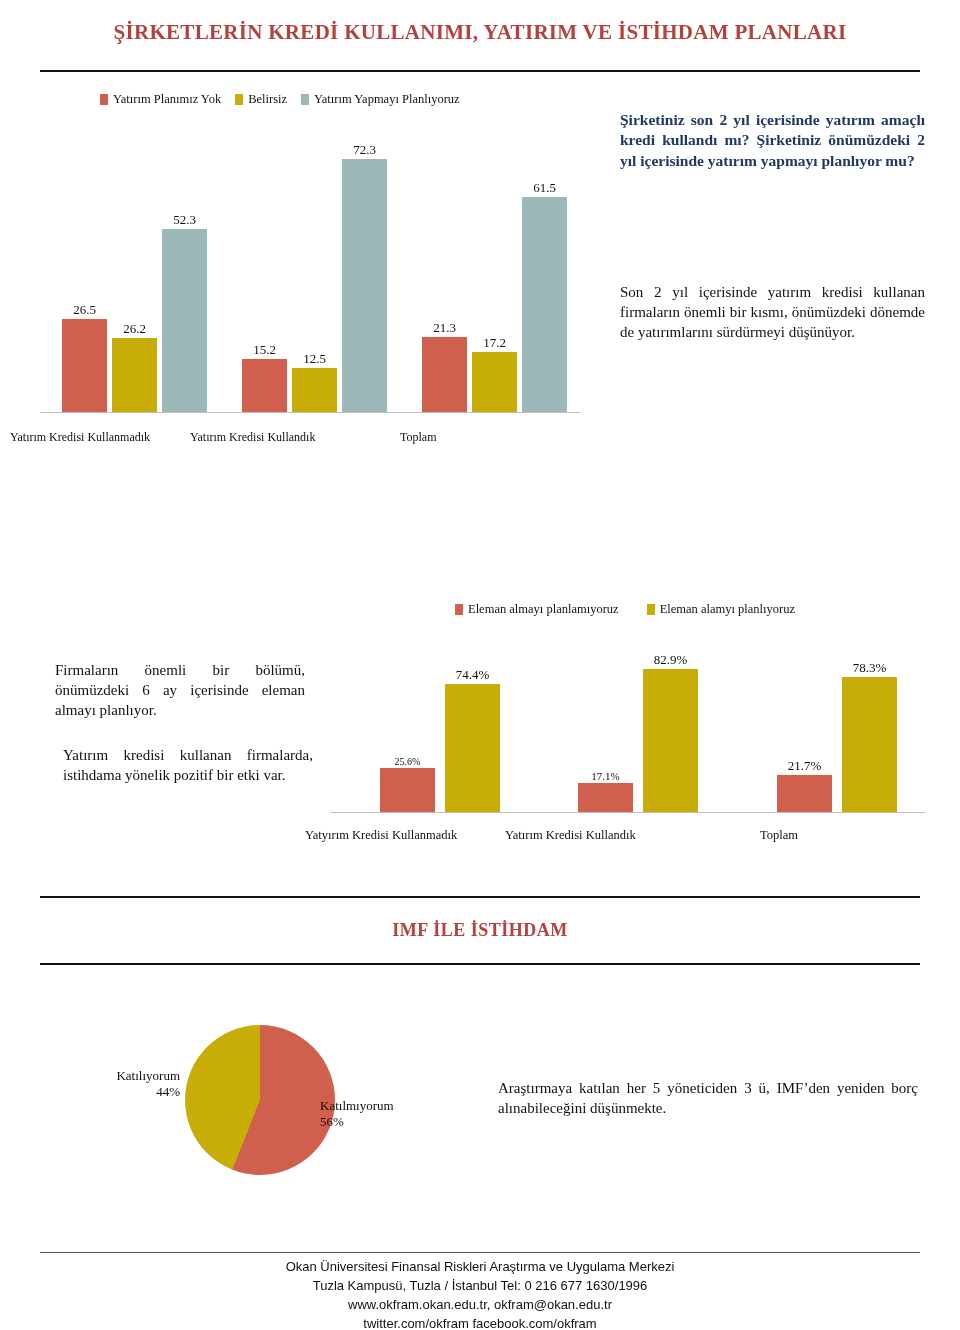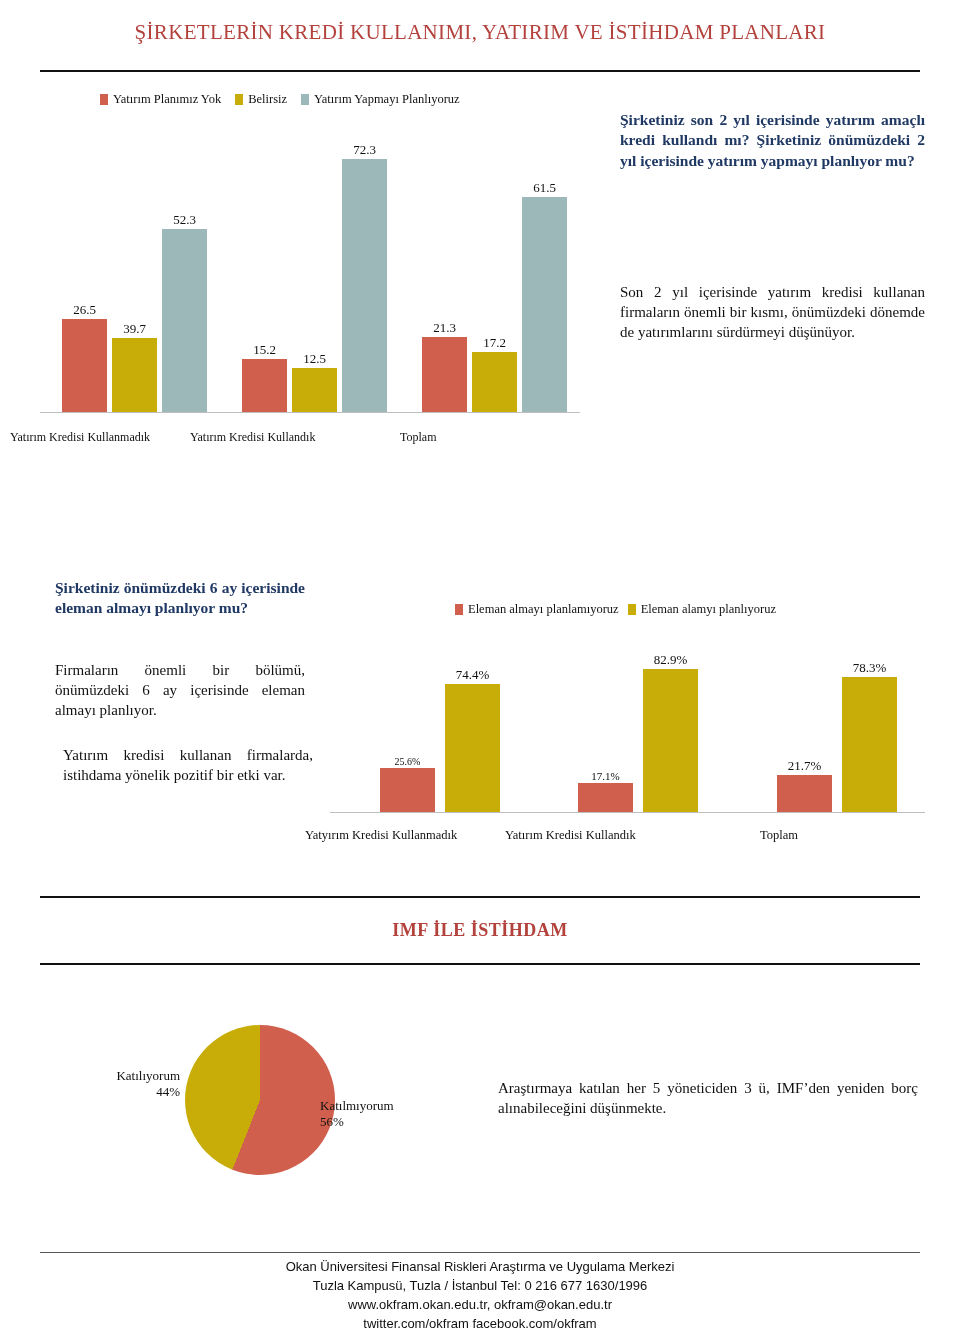--- a/index.html
+++ b/index.html
@@ -6,21 +6,21 @@
   body{
     width:960px;height:1330px;background:#ffffff;
     font-family:"Liberation Serif", serif;color:#000;
     position:relative;overflow:hidden;
   }
   .page{position:relative;width:960px;height:1330px;}
 
   
   .main-title{
     position:absolute;left:0;top:20px;width:960px;text-align:center;
-    font-family:"Liberation Serif", serif;font-weight:normal;font-size:21px;
+    font-family:"Liberation Serif", serif;font-weight:bold;font-size:21px;
     color:#B3413C;letter-spacing:.3px;
   }
   .rule{
     position:absolute;left:40px;width:880px;height:0;
     border-top:2px solid #111;
   }
   .rule-thin{
     position:absolute;left:40px;width:880px;height:0;
     border-top:1px solid #555;
   }
@@ -98,21 +98,21 @@
       <span class="swatch" style="background:#9CB8B8"></span>
       <span>Yatırım Yapmayı Planlıyoruz</span>
     </div>
   </div>
 
   <div class="plot" id="chart1" style="left:40px;top:130px;width:540px;height:283px;">
     <div class="axisline"></div>
   <div class="bar" style="left: 22px; width: 45px; height: 93px; background: rgb(208, 96, 77);"></div>
       <div class="bar-label" style="left: 10px; width: 69px; bottom: 95px; font-size: 13px;">26.5</div>
       <div class="bar" style="left: 72px; width: 45px; height: 74px; background: rgb(200, 173, 8);"></div>
-      <div class="bar-label" style="left: 60px; width: 69px; bottom: 76px; font-size: 13px;">39.7</div>
+      <div class="bar-label" style="left: 60px; width: 69px; bottom: 76px; font-size: 13px;">26.2</div>
       <div class="bar" style="left: 122px; width: 45px; height: 183px; background: rgb(156, 184, 184);"></div>
       <div class="bar-label" style="left: 110px; width: 69px; bottom: 185px; font-size: 13px;">52.3</div>
       <div class="bar" style="left: 202px; width: 45px; height: 53px; background: rgb(208, 96, 77);"></div>
       <div class="bar-label" style="left: 190px; width: 69px; bottom: 55px; font-size: 13px;">15.2</div>
       <div class="bar" style="left: 252px; width: 45px; height: 44px; background: rgb(200, 173, 8);"></div>
       <div class="bar-label" style="left: 240px; width: 69px; bottom: 46px; font-size: 13px;">12.5</div>
       <div class="bar" style="left: 302px; width: 45px; height: 253px; background: rgb(156, 184, 184);"></div>
       <div class="bar-label" style="left: 290px; width: 69px; bottom: 255px; font-size: 13px;">72.3</div>
       <div class="bar" style="left: 382px; width: 45px; height: 75px; background: rgb(208, 96, 77);"></div>
       <div class="bar-label" style="left: 370px; width: 69px; bottom: 77px; font-size: 13px;">21.3</div>
@@ -124,25 +124,24 @@
 
   <div class="cat-label" style="left:10px;top:430px;width:230px;">Yatırım Kredisi Kullanmadık</div>
   <div class="cat-label" style="left:190px;top:430px;width:230px;">Yatırım Kredisi Kullandık</div>
   <div class="cat-label" style="left:400px;top:430px;width:180px;">Toplam</div>
 
   <div class="q-text" style="left:620px;top:110px;width:305px;">Şirketiniz son 2 yıl içerisinde yatırım amaçlı kredi kullandı mı? Şirketiniz önümüzdeki 2 yıl içerisinde yatırım yapmayı planlıyor mu?</div>
 
   <div class="b-text" style="left:620px;top:282px;width:305px;">Son 2 yıl içerisinde yatırım kredisi kullanan firmaların önemli bir kısmı, önümüzdeki dönemde de yatırımlarını sürdürmeyi düşünüyor.</div>
 
 
-  <div class="q-text" style="left:55px;top:578px;width:250px;">Şirketiniz önümüzdeki 6 ay içerisinde eleman almayı planlıyor mu?</div>
   <div class="b-text" style="left:55px;top:660px;width:250px;">Firmaların önemli bir bölümü, önümüzdeki 6 ay içerisinde eleman almayı planlıyor.</div>
   <div class="b-text" style="left:55px;top:745px;width:250px;margin-left:8px;">Yatırım kredisi kullanan firmalarda, istihdama yönelik pozitif bir etki var.</div>
 
-  <div class="legend" style="left:455px;top:602px;gap:9px;">
+  <div class="legend" style="left:455px;top:602px;gap:28px;">
     <div class="legend-item">
       <span class="swatch" style="background:#D0604D"></span>
       <span>Eleman almayı planlamıyoruz</span>
     </div>
     <div class="legend-item">
       <span class="swatch" style="background:#C8AD08"></span>
       <span>Eleman alamyı planlıyoruz</span>
     </div>
   </div>
 

